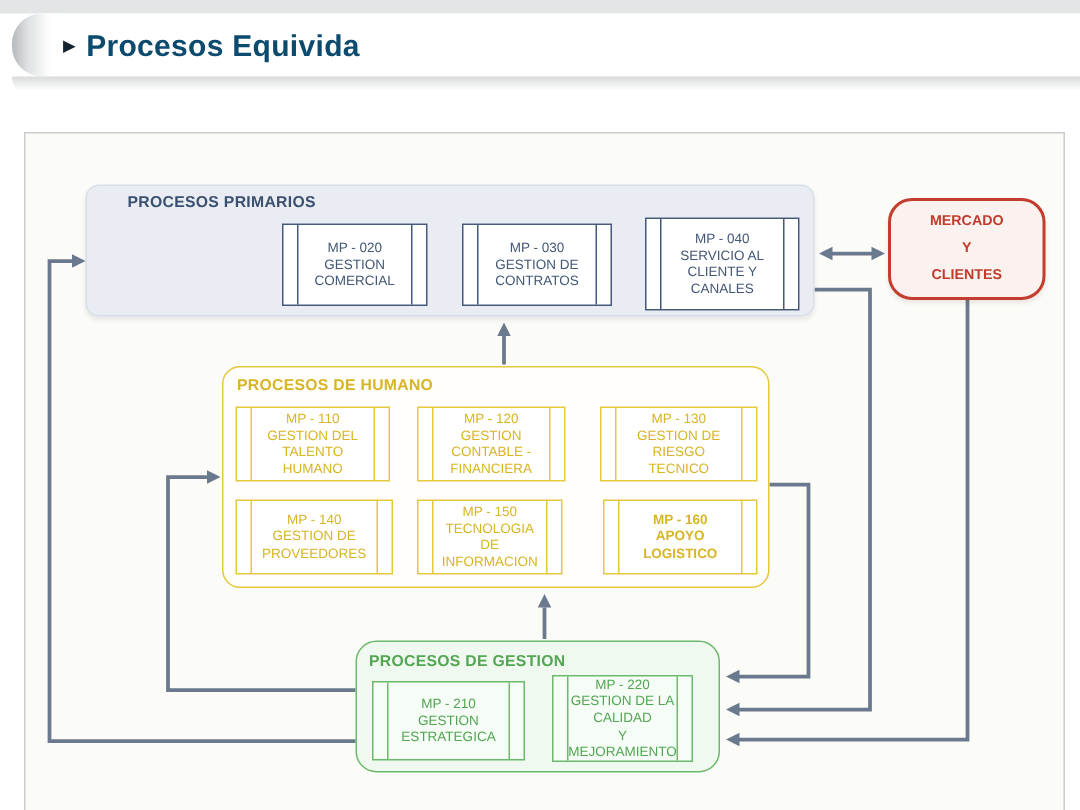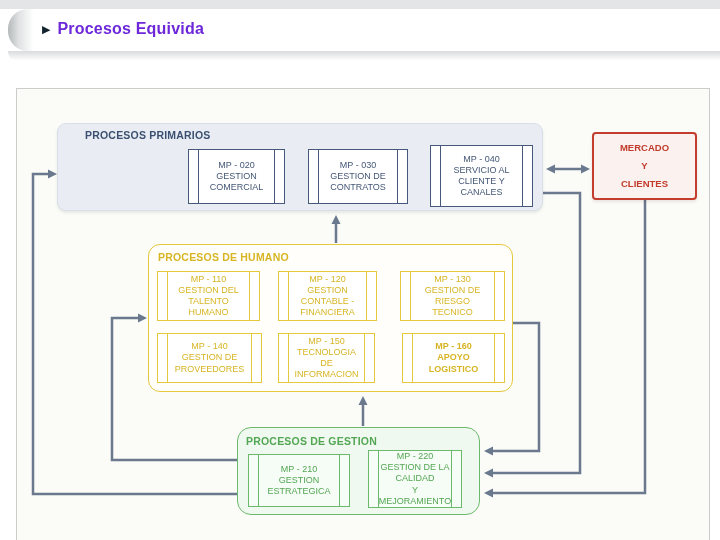--- a/index.html
+++ b/index.html
@@ -10,21 +10,21 @@
   #header-bar{position:absolute;left:8px;top:9px;width:712px;height:42px;background:#fff;
               border-radius:20px 0 0 20px;}
   #header-cap{position:absolute;left:8px;top:9px;width:30px;height:42px;
               border-radius:20px 0 0 20px;
               background:linear-gradient(to right,#b4b9bb 0%,#dfe1e2 35%,#ffffff 85%);}
   #header-shadow{position:absolute;left:8px;top:51px;width:712px;height:12px;
               background:linear-gradient(to bottom,#d9dbdc,#ffffff 80%);
               border-radius:0 0 0 14px;}
   #header-title-row{position:absolute;left:42px;top:20px;display:flex;align-items:center;gap:7px;cursor:pointer;}
   #expander{font-size:11px;color:#14242e;line-height:1;}
-  #page-title{font-size:16px;font-weight:bold;color:#6d28d9;letter-spacing:0.2px;}
+  #page-title{font-size:20px;font-weight:bold;color:#0c4a6e;letter-spacing:0.2px;}
   
   #content-panel{position:absolute;left:16px;top:88px;width:692px;height:466px;
                  background:#fbfbf7;border:1px solid #cccccc;}
   
   #connectors{position:absolute;left:0;top:0;width:720px;height:540px;}
   
   .container{position:absolute;box-sizing:border-box;}
   .sec-title{position:absolute;font-size:10.5px;font-weight:bold;letter-spacing:0.2px;white-space:nowrap;}
   .pbox{position:absolute;box-sizing:border-box;display:flex;align-items:center;justify-content:center;
         background:#fff;}
@@ -42,21 +42,21 @@
   #apoyo-container{background:#fffefa;border:1.5px solid #e4c83e;border-radius:12px;}
   #apoyo-title{color:#d7b524;}
   .pbox.gold{border:1.5px solid #e4c83e;color:#d7b524;}
   .pbox.gold::before,.pbox.gold::after{background:#e4c83e;}
   
   #gestion-container{background:#f0f9f0;border:1.5px solid #6bb96b;border-radius:14px;}
   #gestion-title{color:#53a653;}
   .pbox.green{border:1.5px solid #6bb96b;color:#53a653;background:#f6fcf6;}
   .pbox.green::before,.pbox.green::after{background:#6bb96b;}
   
-  #mercado-box{position:absolute;box-sizing:border-box;border:2px solid #c33d2e;border-radius:4px;
+  #mercado-box{position:absolute;box-sizing:border-box;border:2px solid #c33d2e;border-radius:16px;
                background:#fbf2ef;display:flex;align-items:center;justify-content:center;
                box-shadow:0 2px 3px rgba(90,40,30,0.10);}
   #mercado-box .lbl{white-space:pre-line;text-align:center;font-size:9.5px;font-weight:bold;
                     color:#c13a2b;line-height:1.9;}
 </style>
 </head>
 <body>
 
 <div id="page">
 

